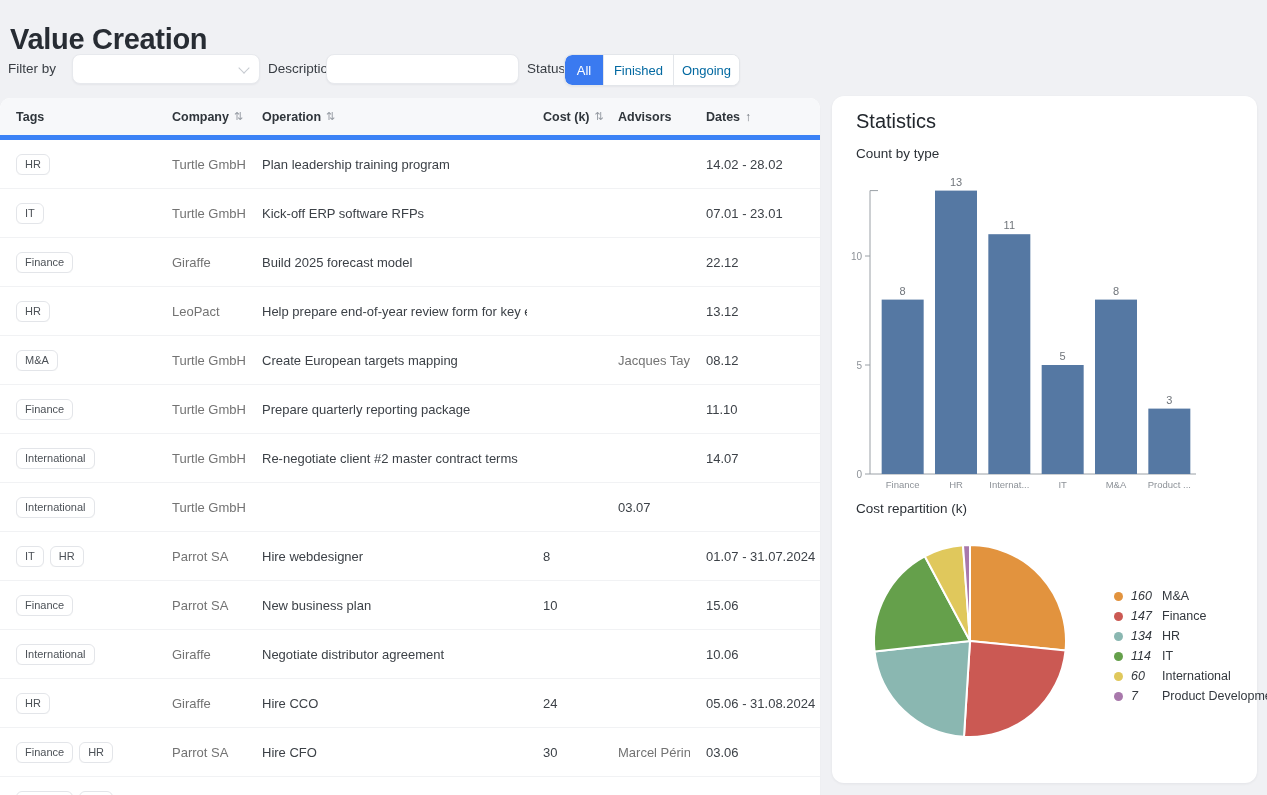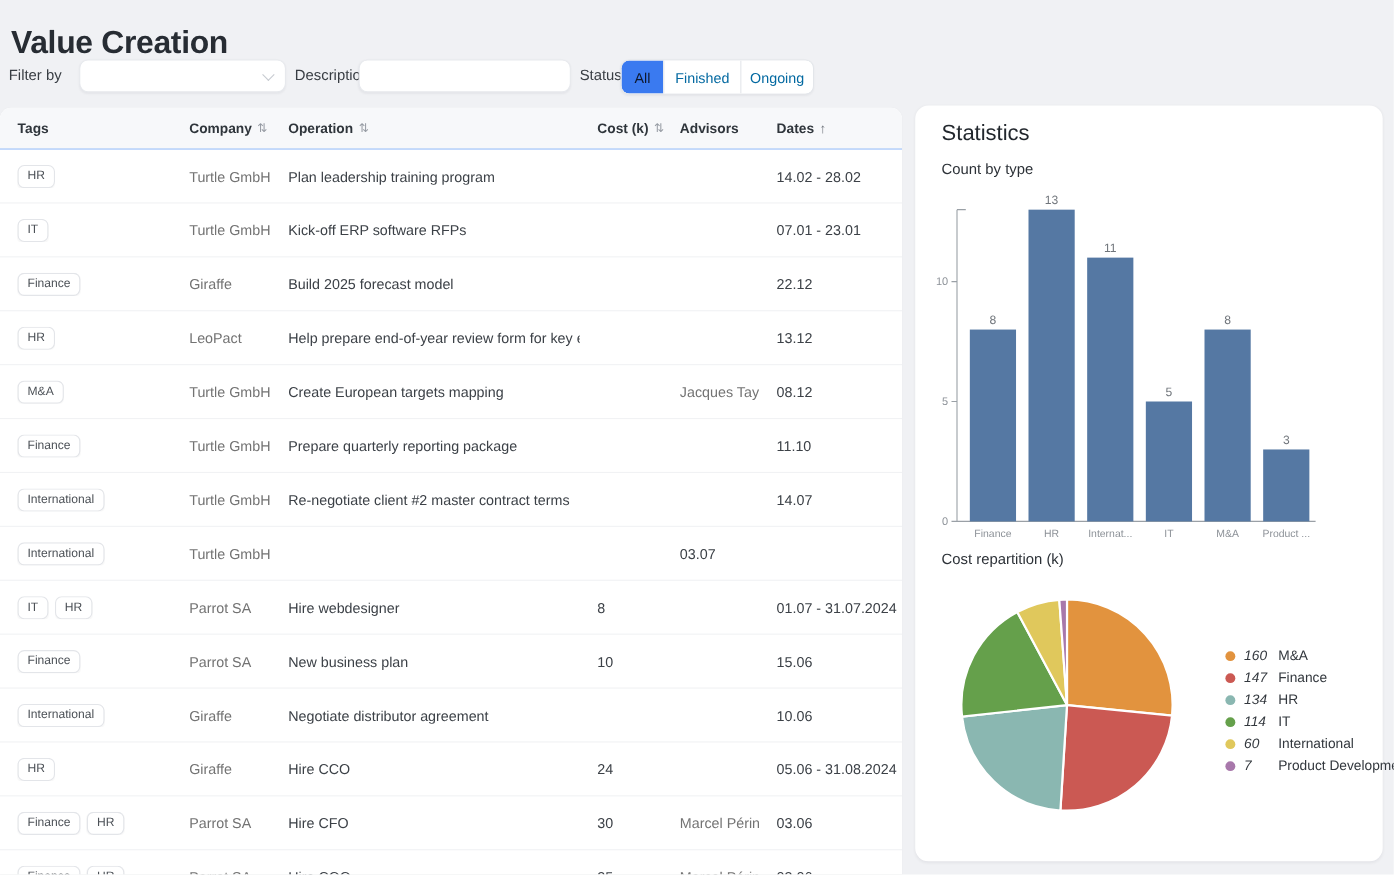--- a/index.html
+++ b/index.html
@@ -21,26 +21,26 @@
   .css-chevron{position:absolute;right:11px;top:9px;width:7px;height:7px;
     border-right:1.6px solid #c6cad0;border-bottom:1.6px solid #c6cad0;transform:rotate(45deg);}
   .input-box{position:absolute;left:326px;top:54px;width:193px;height:30px;box-sizing:border-box;
     background:#fff;border:1px solid #e7e9ed;border-radius:8px;box-shadow:0 1px 2px rgba(16,24,40,.05);
     font-family:inherit;font-size:13px;color:#383d43;padding:0 10px;outline:none;}
   .segmented{position:absolute;left:564px;top:54px;height:32px;box-sizing:border-box;display:flex;
     background:#fff;border:1px solid #e3e6ea;border-radius:8px;overflow:hidden;box-shadow:0 1px 2px rgba(16,24,40,.05);}
   .seg-btn{height:100%;display:flex;align-items:center;justify-content:center;
     font-size:13px;color:#0369a1;background:#fff;cursor:pointer;box-sizing:border-box;}
   .seg-btn + .seg-btn{border-left:1px solid #e3e6ea;}
-  .seg-btn.selected{background:#3a7af0;color:#0f172a;font-weight:500;border-left:none;border-radius:7px 0 0 7px;}
+  .seg-btn.selected{background:#3a7af0;color:#ffffff;font-weight:500;border-left:none;border-radius:7px 0 0 7px;}
   
   .table-card{position:absolute;left:0;top:98px;width:820px;height:697px;background:#fff;
     border-radius:10px 10px 0 0;box-shadow:0 1px 2px rgba(16,24,40,.04);overflow:hidden;}
   .thead{display:grid;grid-template-columns:156px 90px 281px 75px 88px 130px;height:37px;
-    background:#f7f8fa;border-bottom:1px solid #3b82f6;align-items:center;border-radius:10px 10px 0 0;text-align:right;}
+    background:#f7f8fa;border-bottom:5px solid #3b82f6;align-items:center;border-radius:10px 10px 0 0;text-align:right;}
   .th{padding-left:16px;display:flex;align-items:center;gap:5px;font-size:12.5px;font-weight:700;color:#2f353b;white-space:nowrap;}
   .sort-both{font-size:11px;color:#969ba3;font-weight:400;}
   .sort-asc{font-size:12px;color:#6d727a;font-weight:400;}
   .trow{display:grid;grid-template-columns:156px 90px 281px 75px 88px 130px;height:48px;
     border-bottom:1px solid #f1f2f4;align-items:center;}
   .cell{padding-left:16px;font-size:13px;color:#3c4147;white-space:nowrap;overflow:hidden;}
   .chip{display:inline-block;border:1px solid #e3e5e9;border-radius:6px;padding:3px 8px 4px;font-size:11px;
     color:#4c5157;background:#fff;box-shadow:0 1px 1px rgba(16,24,40,.03);margin-right:6px;}
   .link{color:#737373;cursor:pointer;}
   

